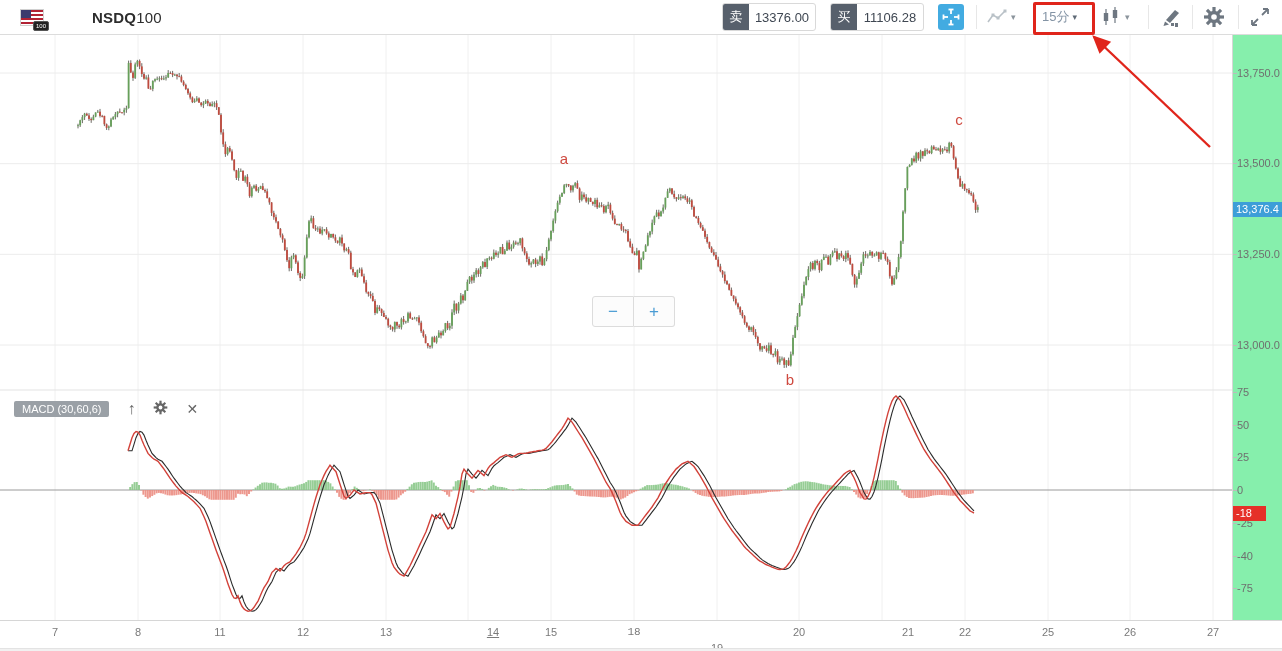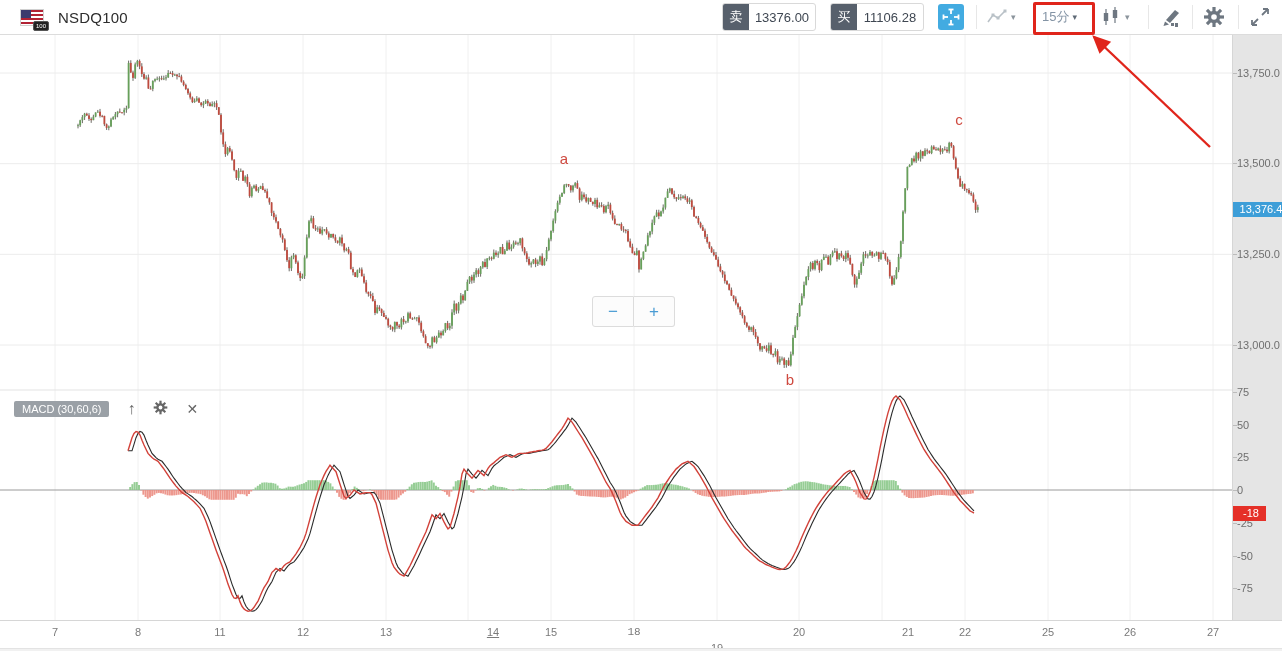--- a/index.html
+++ b/index.html
@@ -9,36 +9,36 @@
   #topbar{position:absolute;left:0;top:0;width:1282px;height:34px;background:#fff;
           border-bottom:1px solid #dcdcdc;z-index:30;}
   .tb-abs{position:absolute;top:0;height:34px;display:flex;align-items:center;}
   #flag{position:relative;width:22px;height:15px;border:1px solid #d0d0d0;background:#fff;}
   #flag .stripes{position:absolute;inset:0;
      background:repeating-linear-gradient(#b22234 0 2px,#fff 2px 4px);}
   #flag .canton{position:absolute;left:0;top:0;width:10px;height:8px;background:#3c3b6e;}
   #flag .badge100{position:absolute;right:-6px;bottom:-6px;background:#222;color:#fff;
      font-size:6px;line-height:8px;padding:0 2px;border-radius:2px;border:1px solid #555;}
   #title{font-size:15px;color:#2d2d2d;letter-spacing:.2px;}
-  #title b{font-weight:400;} #title span{font-weight:400;}
+  #title b{font-weight:700;margin-left:34px;} #title span{font-weight:400;}
   .trade-group{display:flex;height:26px;border:1px solid #d9d9d9;border-radius:3px;
      overflow:hidden;background:#fff;cursor:pointer;}
   .trade-sq{width:26px;background:#57606c;color:#fff;display:flex;align-items:center;
      justify-content:center;font-size:13px;}
   .trade-price{width:66px;display:flex;align-items:center;justify-content:center;
      font-size:13px;color:#3f4752;}
   .icon-btn{display:flex;align-items:center;justify-content:center;cursor:pointer;}
   #crosshair-btn{width:26px;height:26px;background:#42abe1;border-radius:3px;}
   .vsep{position:absolute;top:5px;width:1px;height:24px;background:#e7e7e7;}
   .caret{font-size:9px;color:#8b949c;margin-left:3px;}
   #timeframe-label{font-size:13px;color:#8494a5;}
   
   #chart-svg{position:absolute;left:0;top:34px;z-index:1;}
-  #price-axis{position:absolute;left:1232px;top:34px;width:50px;height:586px;background:#e5e5e5;
-     border-left:1px solid #d6d6d6;z-index:5;text-align:center;}
+  #price-axis{position:absolute;left:1232px;top:34px;width:50px;height:586px;background:#86efac;
+     border-left:1px solid #d6d6d6;z-index:5;}
   .pa-label{position:absolute;left:4px;font-size:11px;color:#6f6f6f;white-space:nowrap;
      transform:translateY(-6px);}
   .pa-tick{position:absolute;left:0;width:4px;height:1px;background:#bbb;}
   .axis-badge{position:absolute;left:0;width:50px;height:15px;color:#fff;font-size:11px;
      line-height:15px;padding-left:3px;white-space:nowrap;overflow:hidden;z-index:6;}
   #x-axis{position:absolute;left:0;top:620px;width:1282px;height:28px;background:#fff;
      border-top:1px solid #d6d6d6;z-index:4;}
   .xa-label{position:absolute;top:5px;font-size:11px;color:#7a7a7a;transform:translateX(-50%);}
   #bottom-strip{position:absolute;left:0;top:648px;width:1282px;height:3px;background:#f1f1f1;
      border-top:1px solid #e3e3e3;z-index:4;}
@@ -1419,21 +1419,21 @@
       <div class="pa-label" style="top: 358px;">75</div>
       <div class="pa-tick" style="top: 358px;"></div>
       <div class="pa-label" style="top: 391px;">50</div>
       <div class="pa-tick" style="top: 391px;"></div>
       <div class="pa-label" style="top: 423px;">25</div>
       <div class="pa-tick" style="top: 423px;"></div>
       <div class="pa-label" style="top: 456px;">0</div>
       <div class="pa-tick" style="top: 456px;"></div>
       <div class="pa-label" style="top: 489px;">-25</div>
       <div class="pa-tick" style="top: 489px;"></div>
-      <div class="pa-label" style="top: 522px;">-50</div>
+      <div class="pa-label" style="top: 522px;">-40</div>
       <div class="pa-tick" style="top: 522px;"></div>
       <div class="pa-label" style="top: 554px;">-75</div>
       <div class="pa-tick" style="top: 554px;"></div>
       <div class="axis-badge" style="top: 168px; background: rgb(61, 158, 216);">13,376.4</div>
       <div class="axis-badge" style="width: 30px; top: 472px; background: rgb(229, 48, 40);">-18</div>
     </div>
 
   <div id="x-axis">
       <div class="xa-label" style="left: 55px;">7</div>
       <div class="xa-label" style="left: 138px;">8</div>

